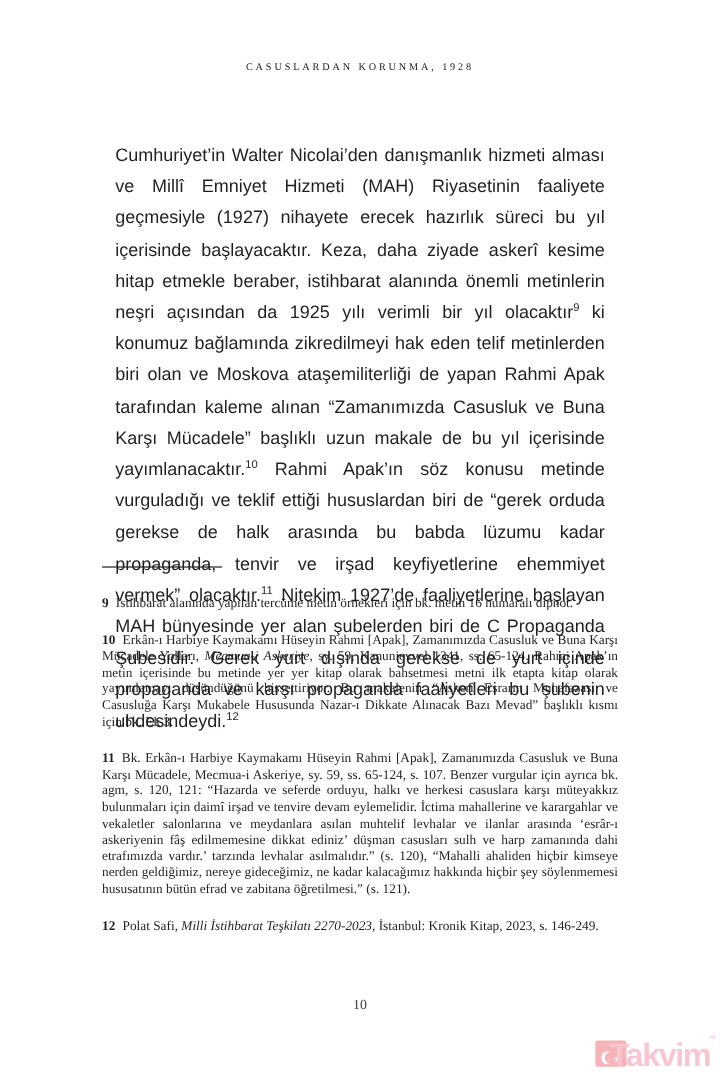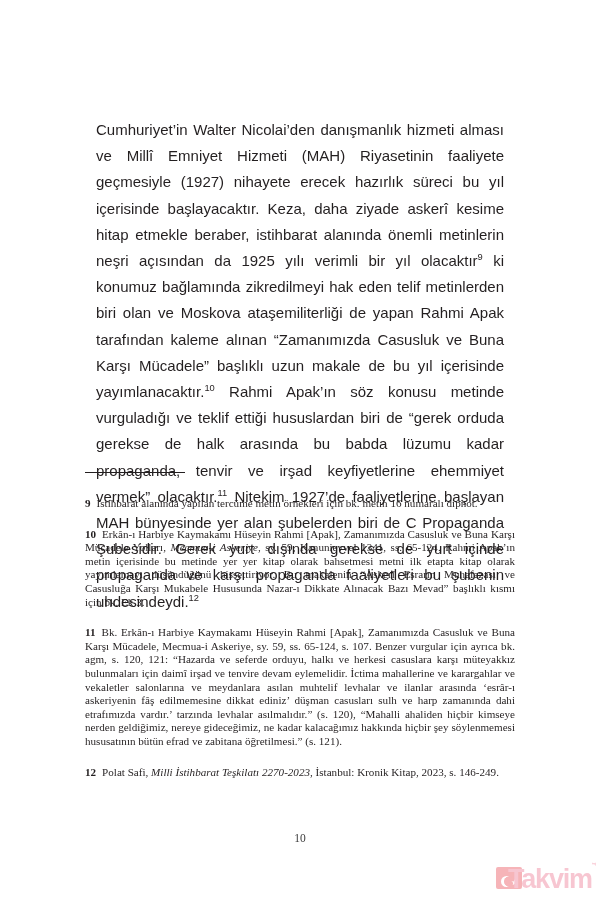--- a/index.html
+++ b/index.html
@@ -177,20 +177,21 @@
     transform: rotate(90deg);
     transform-origin: right top;
     white-space: nowrap;
   }
 </style>
 </head>
 <body>
 
 <div class="page">
 
+  <div class="running-header">Casuslardan Korunma, 1928</div>
 
   <div class="body-block">
     <p class="body-text"><span>Cumhuriyet’in Walter Nicolai’den danışmanlık hizmeti alması ve Millî Emniyet Hizmeti (MAH) Riyasetinin faaliyete geçmesiyle (1927) nihayete erecek hazırlık süreci bu yıl içerisinde başlayacaktır. Keza, daha ziyade askerî kesime hitap etmekle beraber, istihbarat alanında önemli metinlerin neşri açısından da 1925 yılı verimli bir yıl olacaktır</span><sup>9</sup><span> ki konumuz bağlamında zikredilmeyi hak eden telif metinlerden biri olan ve Moskova ataşemiliterliği de yapan Rahmi Apak tarafından kaleme alınan “Zamanımızda Casusluk ve Buna Karşı Mücadele” başlıklı uzun makale de bu yıl içerisinde yayımlanacaktır.</span><sup>10</sup><span> Rahmi Apak’ın söz konusu metinde vurguladığı ve teklif ettiği hususlardan biri de “gerek orduda gerekse de halk arasında bu babda lüzumu kadar propaganda, tenvir ve irşad keyfiyetlerine ehemmiyet vermek” olacaktır.</span><sup>11</sup><span> Nitekim 1927’de faaliyetlerine başlayan MAH bünyesinde yer alan şubelerden biri de C Propaganda Şubesidir. Gerek yurt dışında gerekse de yurt içinde propaganda ve karşı propaganda faaliyetleri bu şubenin uhdesindeydi.</span><sup>12</sup></p>
   </div>
 
   <div class="fn-rule"></div>
 
   <div class="footnotes">
 
     <p class="fn"><span class="fn-num">9</span><span>İstihbarat alanında yapılan tercüme metin örnekleri için bk. metin 16 numaralı dipnot.</span></p>

